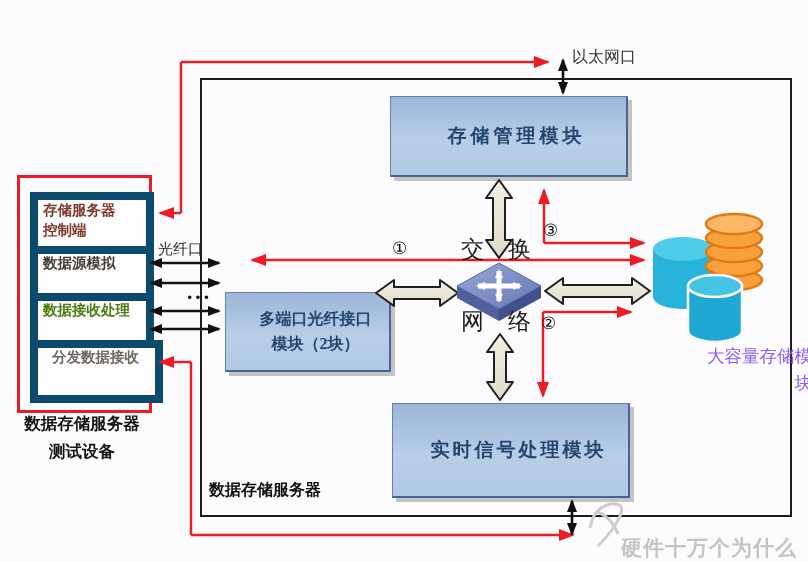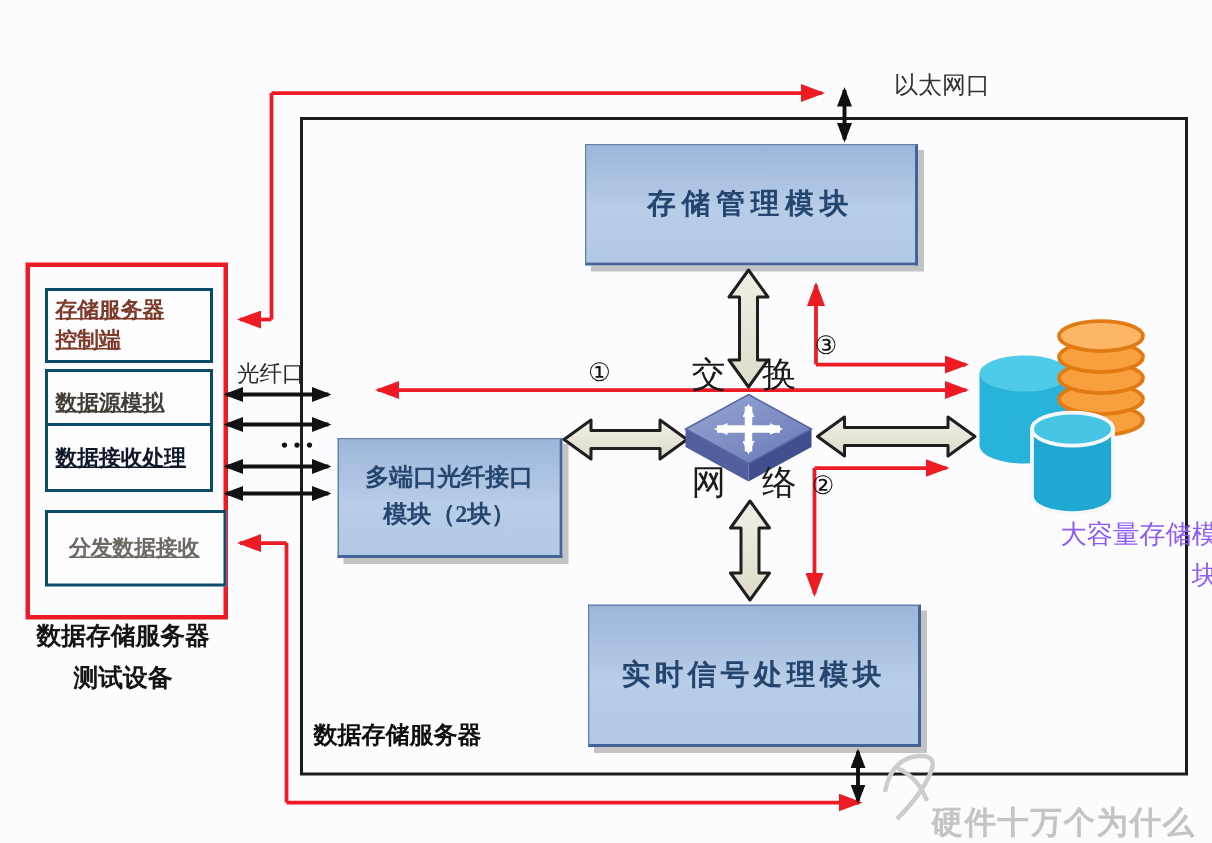--- a/index.html
+++ b/index.html
@@ -5,37 +5,37 @@
   html,body{margin:0;padding:0;background:#ffffff;}
   #canvas{position:relative;width:808px;height:562px;background:#fcfbfd;overflow:hidden;
           font-family:"Liberation Serif",serif;}
   .abs{position:absolute;}
   
   #chassis{left:200px;top:78px;width:588px;height:435px;border:2px solid #1c1c1c;z-index:1;}
   
   .bluebox{background:linear-gradient(180deg,#9db6d8 0%,#b7cde8 55%,#b2c9e4 100%);
            border:1px solid #6181ae;border-right:2px solid #44639a;border-bottom:2px solid #44639a;
            box-shadow:4px 4px 0 #c3c3c3;display:flex;align-items:center;justify-content:center;
-           text-align:center;color:#24466e;font-weight:bold;z-index:2;}
+           text-align:center;color:#24466e;font-weight:bold;z-index:2;padding-left:16px;}
   #box-storage-mgmt{left:390px;top:96px;width:219px;height:78px;font-size:19px;letter-spacing:4px;}
   #box-fiber{left:225px;top:252px;width:147px;height:77px;font-size:16px;line-height:1.55;margin-top:40px;}
   #box-realtime{left:392px;top:403px;width:219px;height:92px;font-size:19px;letter-spacing:3px;text-align:center;}
   
   #red-group{left:17px;top:175px;width:129px;height:232px;border:3px solid #ed1c24;z-index:2;background:transparent;}
-  .reditem{position:absolute;left:10px;width:103px;border:2px solid #0c4a6e;background:#fdfcfe;
-           display:flex;align-items:center;font-weight:bold;font-size:14.5px;padding-left:5px;box-sizing:content-box;text-decoration:underline;}
+  .reditem{position:absolute;left:10px;width:103px;border:8px solid #0c4a6e;background:#fdfcfe;
+           display:flex;font-weight:bold;font-size:14.5px;padding-left:5px;box-sizing:content-box;}
   #ri1{top:14px;height:46px;color:#7c3a28;line-height:1.4;}
   #ri2{top:68px;height:41px;color:#433d36;}
-  #ri3{top:104px;height:42px;color:#0f172a;}
+  #ri3{top:115px;height:42px;color:#4d7c0f;}
   #ri4{top:162px;height:47px;color:#6e6862;padding-left:14px;}
   .lbl{position:absolute;color:#222;z-index:4;white-space:nowrap;}
   #cap-test{left:2px;top:410px;width:160px;text-align:center;font-weight:bold;font-size:16.5px;color:#141414;line-height:1.7;z-index:4;}
   #lbl-fiberport{left:158px;top:240px;font-size:15px;color:#2b2b2b;}
   #lbl-dots{left:186px;top:284px;font-size:22px;font-weight:bold;letter-spacing:1px;color:#111;}
-  #lbl-eth{left:572px;top:47px;font-size:16px;color:#333;margin-left:24px;}
+  #lbl-eth{left:572px;top:47px;font-size:16px;color:#333;}
   #lbl-switch1{left:461px;top:234px;font-size:23px;letter-spacing:24px;color:#1b1b1b;}
   #lbl-switch2{left:461px;top:306px;font-size:23px;letter-spacing:24px;color:#1b1b1b;}
   #lbl-n1{left:392px;top:238px;font-size:17px;color:#111;}
   #lbl-n3{left:543px;top:220px;font-size:17px;color:#111;}
   #lbl-n2{left:541px;top:313px;font-size:17px;color:#111;}
   #lbl-mass{left:684px;top:343px;width:128px;text-align:right;font-size:17.5px;color:#8b5cf6;line-height:27px;white-space:normal;}
   #lbl-server{left:209px;top:480px;font-size:16px;font-weight:bold;color:#101010;}
   #lbl-watermark{left:621px;top:510px;font-size:21px;font-weight:bold;color:#c4c4c4;letter-spacing:1px;margin-top:24px;}
   #wires{left:0;top:0;z-index:3;pointer-events:none;}
 </style>

